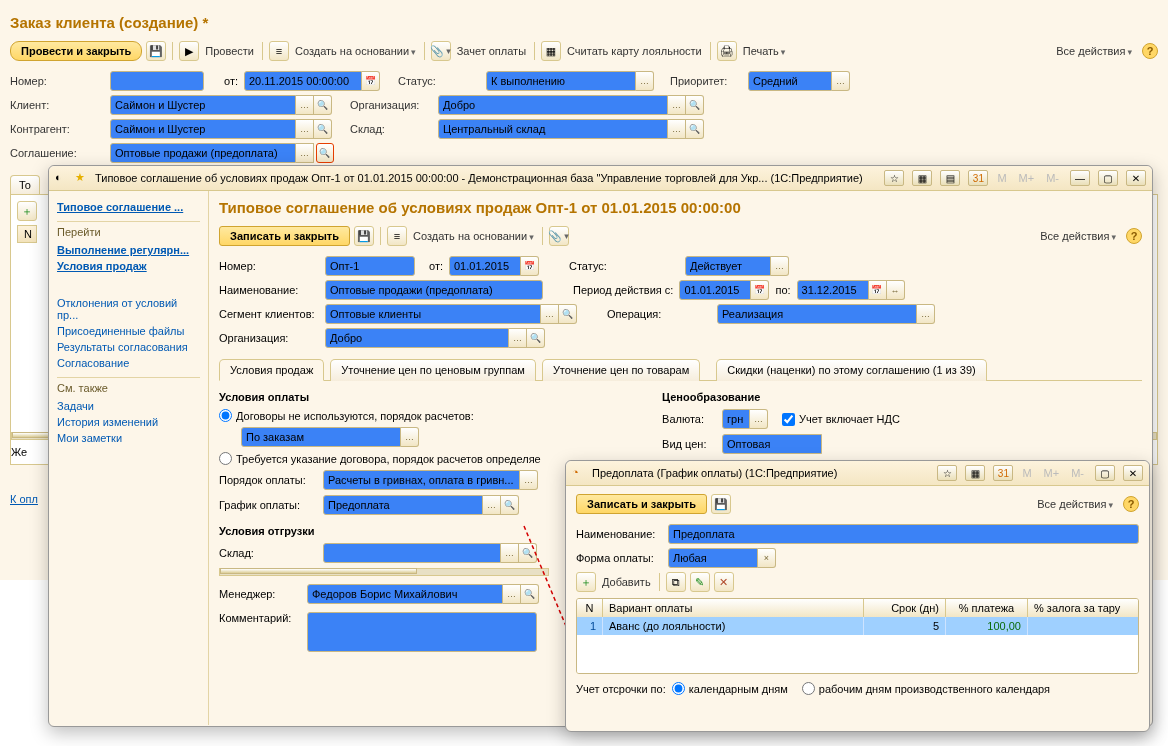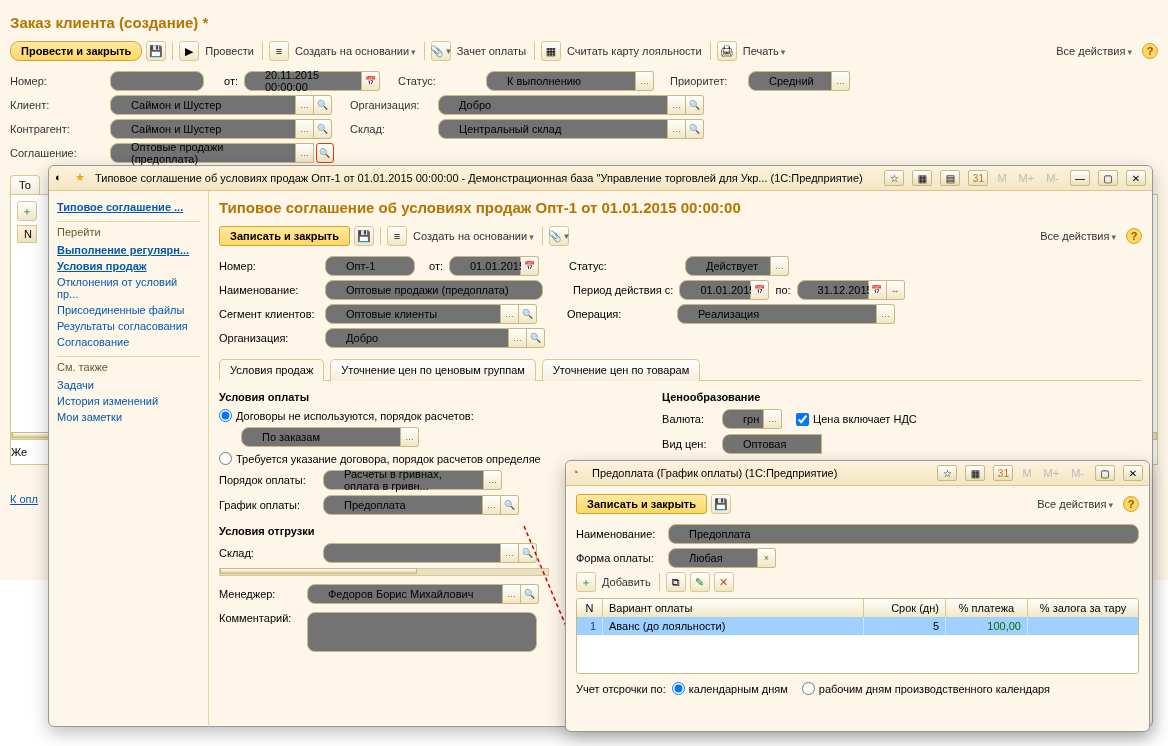--- a/index.html
+++ b/index.html
@@ -16,21 +16,21 @@
   .dd-arrow::after { content: "▾"; font-size: 9px; margin-left: 2px; color: #666; }
   .sep { width: 1px; height: 18px; background: #d8c88e; margin: 0 2px; }
   .spacer { flex-grow: 1; }
   .help-icon { width: 16px; height: 16px; border-radius: 50%; background: #ffd766; border: 1px solid #d0a430; display: inline-flex; align-items: center; justify-content: center; color: #8a5a00; font-weight: bold; cursor: pointer; margin-left: 4px; }
 
   .form-row { display: flex; align-items: center; gap: 6px; margin-bottom: 4px; }
   .lbl { width: 94px; color: #333; }
   .lbl2 { width: 82px; color: #333; }
   .lbl3 { width: 72px; color: #333; }
   .inp-wrap { display: flex; align-items: stretch; }
-  .inp { background: #737373; border: 1px solid #c9b883; border-radius: 8px; padding: 2px 20px; height: 20px; display: flex; align-items: center; }
+  .inp { background: #3b82f6; border: 1px solid #c9b883; border-radius: 3px; padding: 2px 4px; height: 20px; display: flex; align-items: center; }
   .inp-btn { width: 18px; border: 1px solid #c9b883; border-left: none; background: linear-gradient(#fff,#f2e6c5); display: flex; align-items: center; justify-content: center; cursor: pointer; font-size: 9px; color: #7a6a3a; }
   .inp-btn:first-of-type {}
   .inp-btn.last { border-top-right-radius: 3px; border-bottom-right-radius: 3px; }
   .inp-btn.mag { color: #d06a00; border: 1px solid #e63e00; margin-left: 2px; border-radius: 3px; }
   .link { color: #0059b3; text-decoration: underline; cursor: pointer; }
 
   
   .tabstrip { border-bottom: 1px solid #d8c88e; margin-top: 12px; }
   .tab { display: inline-block; border: 1px solid #d8c88e; border-bottom: none; padding: 3px 8px 3px 8px; background: linear-gradient(#ffffff,#f6eddc); border-top-left-radius: 4px; border-top-right-radius: 4px; }
   .tabbody { background: #fff; border: 1px solid #d8c88e; border-top: none; padding: 6px; height: 270px; position: relative; }
@@ -195,21 +195,21 @@
     <span class="win-ctrl">—</span>
     <span class="win-ctrl">▢</span>
     <span class="win-ctrl">✕</span>
   </div>
   <div class="win-body">
     <div class="side">
       <a class="sel">Типовое соглашение ...</a>
       <div class="side-h">Перейти</div>
       <a class="sel">Выполнение регулярн...</a>
       <a class="sel">Условия продаж</a>
-      <a style="margin-top:0">Отклонения от условий пр...</a>
+      <a style="margin-top:21px">Отклонения от условий пр...</a>
       <a>Присоединенные файлы</a>
       <a>Результаты согласования</a>
       <a>Согласование</a>
       <div class="side-h">См. также</div>
       <a>Задачи</a>
       <a>История изменений</a>
       <a>Мои заметки</a>
     </div>
     <div class="content">
       <div class="title">Типовое соглашение об условиях продаж Опт-1 от 01.01.2015 00:00:00</div>
@@ -253,21 +253,21 @@
         <div class="inp-wrap">
           <div class="inp" style="width:72px;border-top-right-radius:0;border-bottom-right-radius:0">31.12.2015</div>
           <div class="inp-btn">📅</div>
           <div class="inp-btn last">↔</div>
         </div>
       </div>
 
       <div class="form-row">
         <span style="width:100px">Сегмент клиентов:</span>
         <div class="inp-wrap">
-          <div class="inp" style="width:176px;border-top-right-radius:0;border-bottom-right-radius:0">Оптовые клиенты</div>
+          <div class="inp" style="width:216px;border-top-right-radius:0;border-bottom-right-radius:0">Оптовые клиенты</div>
           <div class="inp-btn">…</div>
           <div class="inp-btn last">🔍</div>
         </div>
         <span style="margin-left:24px;width:104px">Операция:</span>
         <div class="inp-wrap">
           <div class="inp" style="width:200px;border-top-right-radius:0;border-bottom-right-radius:0">Реализация</div>
           <div class="inp-btn last">…</div>
         </div>
       </div>
 
@@ -277,20 +277,21 @@
           <div class="inp" style="width:184px;border-top-right-radius:0;border-bottom-right-radius:0">Добро</div>
           <div class="inp-btn">…</div>
           <div class="inp-btn last">🔍</div>
         </div>
       </div>
 
       <div class="tabs2">
         <div class="tab2 active">Условия продаж</div>
         <div class="tab2">Уточнение цен по ценовым группам</div>
         <div class="tab2">Уточнение цен по товарам</div>
+        <div class="tab2" style="margin-left:10px">Скидки (наценки) по этому соглашению (1 из 39)</div>
       </div>
 
       <div style="position:relative">
         
         <div style="width:340px;display:inline-block;vertical-align:top">
           <div class="section">Условия оплаты</div>
           <div class="group-row">
             <label class="radio">
                 <input type="radio" checked="" style="">
                 <span>Договоры не используются, порядок расчетов:</span>
@@ -304,21 +305,21 @@
           </div>
           <div class="group-row">
             <label class="radio">
                 <input type="radio" style="">
                 <span>Требуется указание договора, порядок расчетов определяе</span>
               </label>
           </div>
           <div class="group-row">
             <span style="width:96px">Порядок оплаты:</span>
             <div class="inp-wrap">
-              <div class="inp" style="width:161px;border-top-right-radius:0;border-bottom-right-radius:0">Расчеты в гривнах, оплата в гривн...</div>
+              <div class="inp" style="width:197px;border-top-right-radius:0;border-bottom-right-radius:0">Расчеты в гривнах, оплата в гривн...</div>
               <div class="inp-btn last">…</div>
             </div>
           </div>
           <div class="group-row">
             <span style="width:96px">График оплаты:</span>
             <div class="inp-wrap">
               <div class="inp" style="width:160px;border-top-right-radius:0;border-bottom-right-radius:0">Предоплата</div>
               <div class="inp-btn">…</div>
               <div class="inp-btn last">🔍</div>
             </div>
@@ -341,21 +342,21 @@
         <div style="display:inline-block;vertical-align:top;margin-left:100px">
           <div class="section">Ценообразование</div>
           <div class="group-row">
             <span style="width:52px">Валюта:</span>
             <div class="inp-wrap">
               <div class="inp" style="width:28px;border-top-right-radius:0;border-bottom-right-radius:0">грн</div>
               <div class="inp-btn last">…</div>
             </div>
             <label class="radio" style="margin-left:6px">
                 <input type="checkbox" checked="" style="">
-                <span>Цена включает НДС</span>
+                <span>Учет включает НДС</span>
               </label>
           </div>
           <div class="group-row">
             <span style="width:52px">Вид цен:</span>
             <div class="inp-wrap">
               <div class="inp" style="width:100px;border-top-right-radius:0;border-bottom-right-radius:0">Оптовая</div>
             </div>
           </div>
         </div>
       </div>
@@ -424,21 +425,21 @@
       <span class="tb-icon">⧉</span>
       <span class="tb-icon" style="color:#1a8a1a">✎</span>
       <span class="tb-icon" style="color:#b04a2a">✕</span>
     </div>
     <div class="tbl">
       <div class="tbl-head">
         <div class="th" style="width:26px;text-align:center">N</div>
         <div class="th" style="flex:1">Вариант оплаты</div>
         <div class="th" style="width:82px;text-align:right">Срок (дн)</div>
         <div class="th" style="width:82px;text-align:center">% платежа</div>
-        <div class="th" style="width:110px;text-align:center;border-right:none">% залога за тару</div>
+        <div class="th" style="width:110px;text-align:left;border-right:none">% залога за тару</div>
       </div>
       <div class="tbl-row">
         <div class="td" style="width:26px;text-align:right;color:#004a9a">1</div>
         <div class="td" style="flex:1">Аванс (до лояльности)</div>
         <div class="td" style="width:82px;text-align:right">5</div>
         <div class="td" style="width:82px;text-align:right;color:#0a6a0a">100,00</div>
         <div class="td" style="width:110px;border-right:none"></div>
       </div>
       <div class="tbl-body"></div>
     </div>

